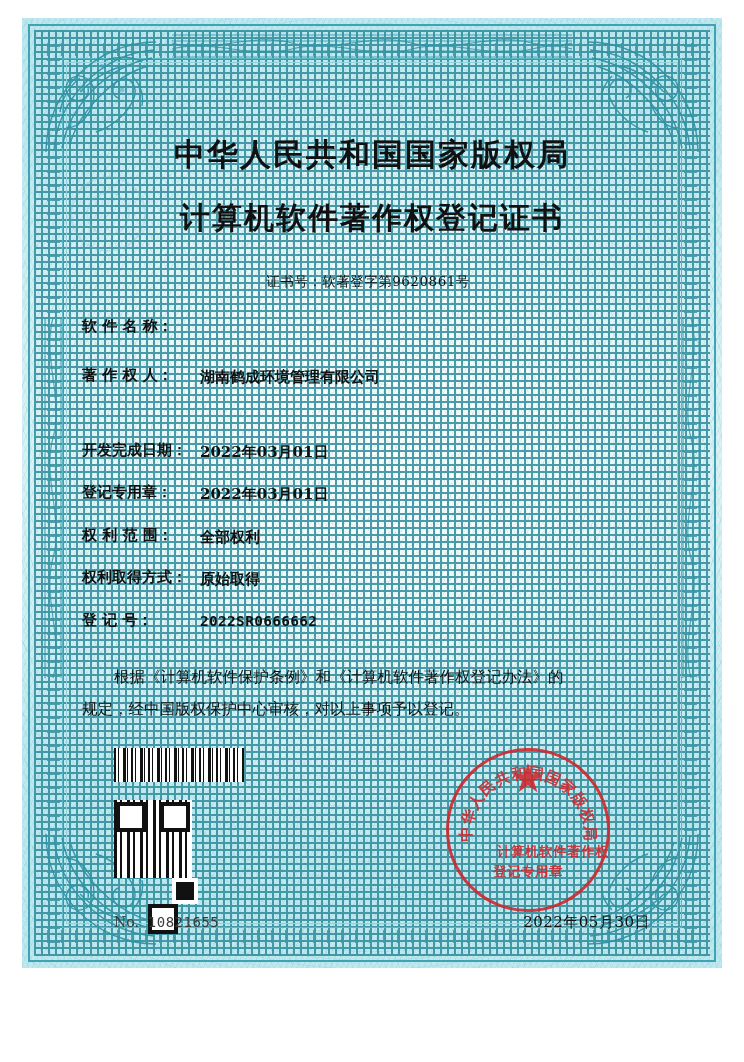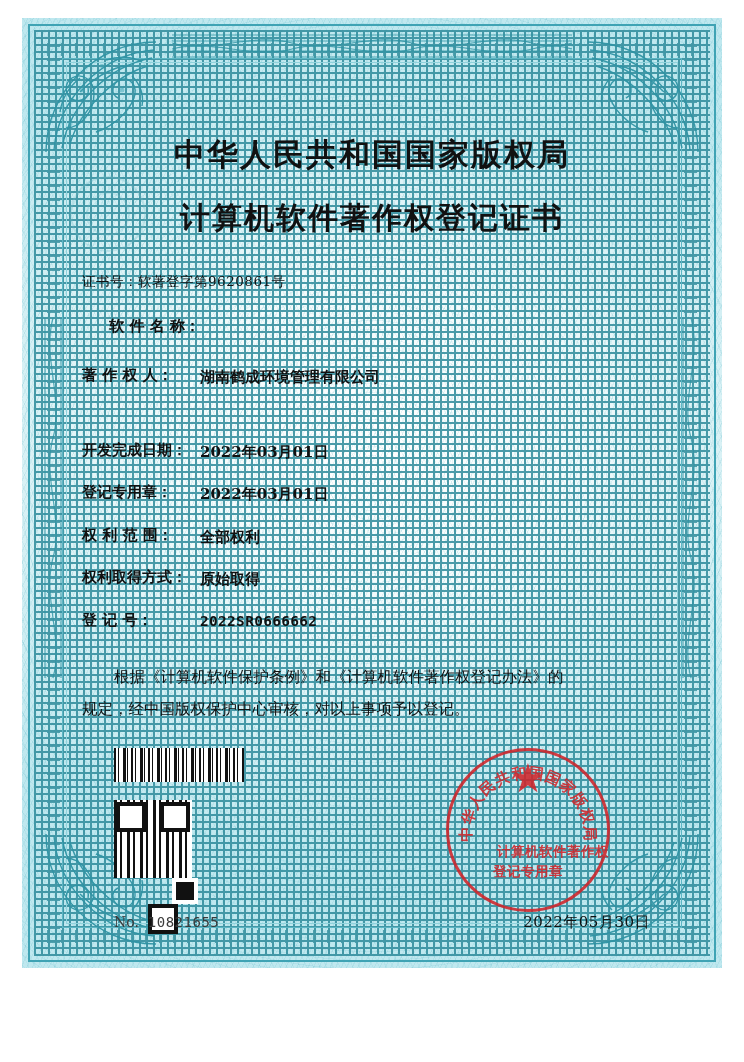--- a/index.html
+++ b/index.html
@@ -125,21 +125,21 @@
     text-align: center;
     font-size: 30px;
     font-weight: bold;
     letter-spacing: 2px;
     color: #111;
     margin-top: 22px;
     font-family: "DejaVu Serif", serif;
   }
 
   .cert-no {
-    text-align: left;
+    text-align: center;
     font-size: 13.5px;
     color: #111;
     margin-top: 34px;
     padding-right: 8px;
     font-family: "DejaVu Serif", serif;
     letter-spacing: .5px;
   }
 
   .field {
     display: flex;
@@ -160,21 +160,21 @@
     flex: 1;
     font-weight: bold;
     line-height: 1.5;
   }
   .field .value.mono {
     font-family: "DejaVu Sans Mono", monospace;
     font-size: 14.5px;
     letter-spacing: .3px;
   }
 
-  .block-software { margin-top: 26px; text-align: right; }
+  .block-software { margin-top: 26px; }
   .block-owner { margin-top: 30px; }
   .block-dates { margin-top: 52px; }
   .block-dates .field { margin-top: 20px; }
 
   .para {
     margin-top: 30px;
     font-size: 15.5px;
     line-height: 2.05;
     color: #111;
     font-family: "DejaVu Serif", serif;

